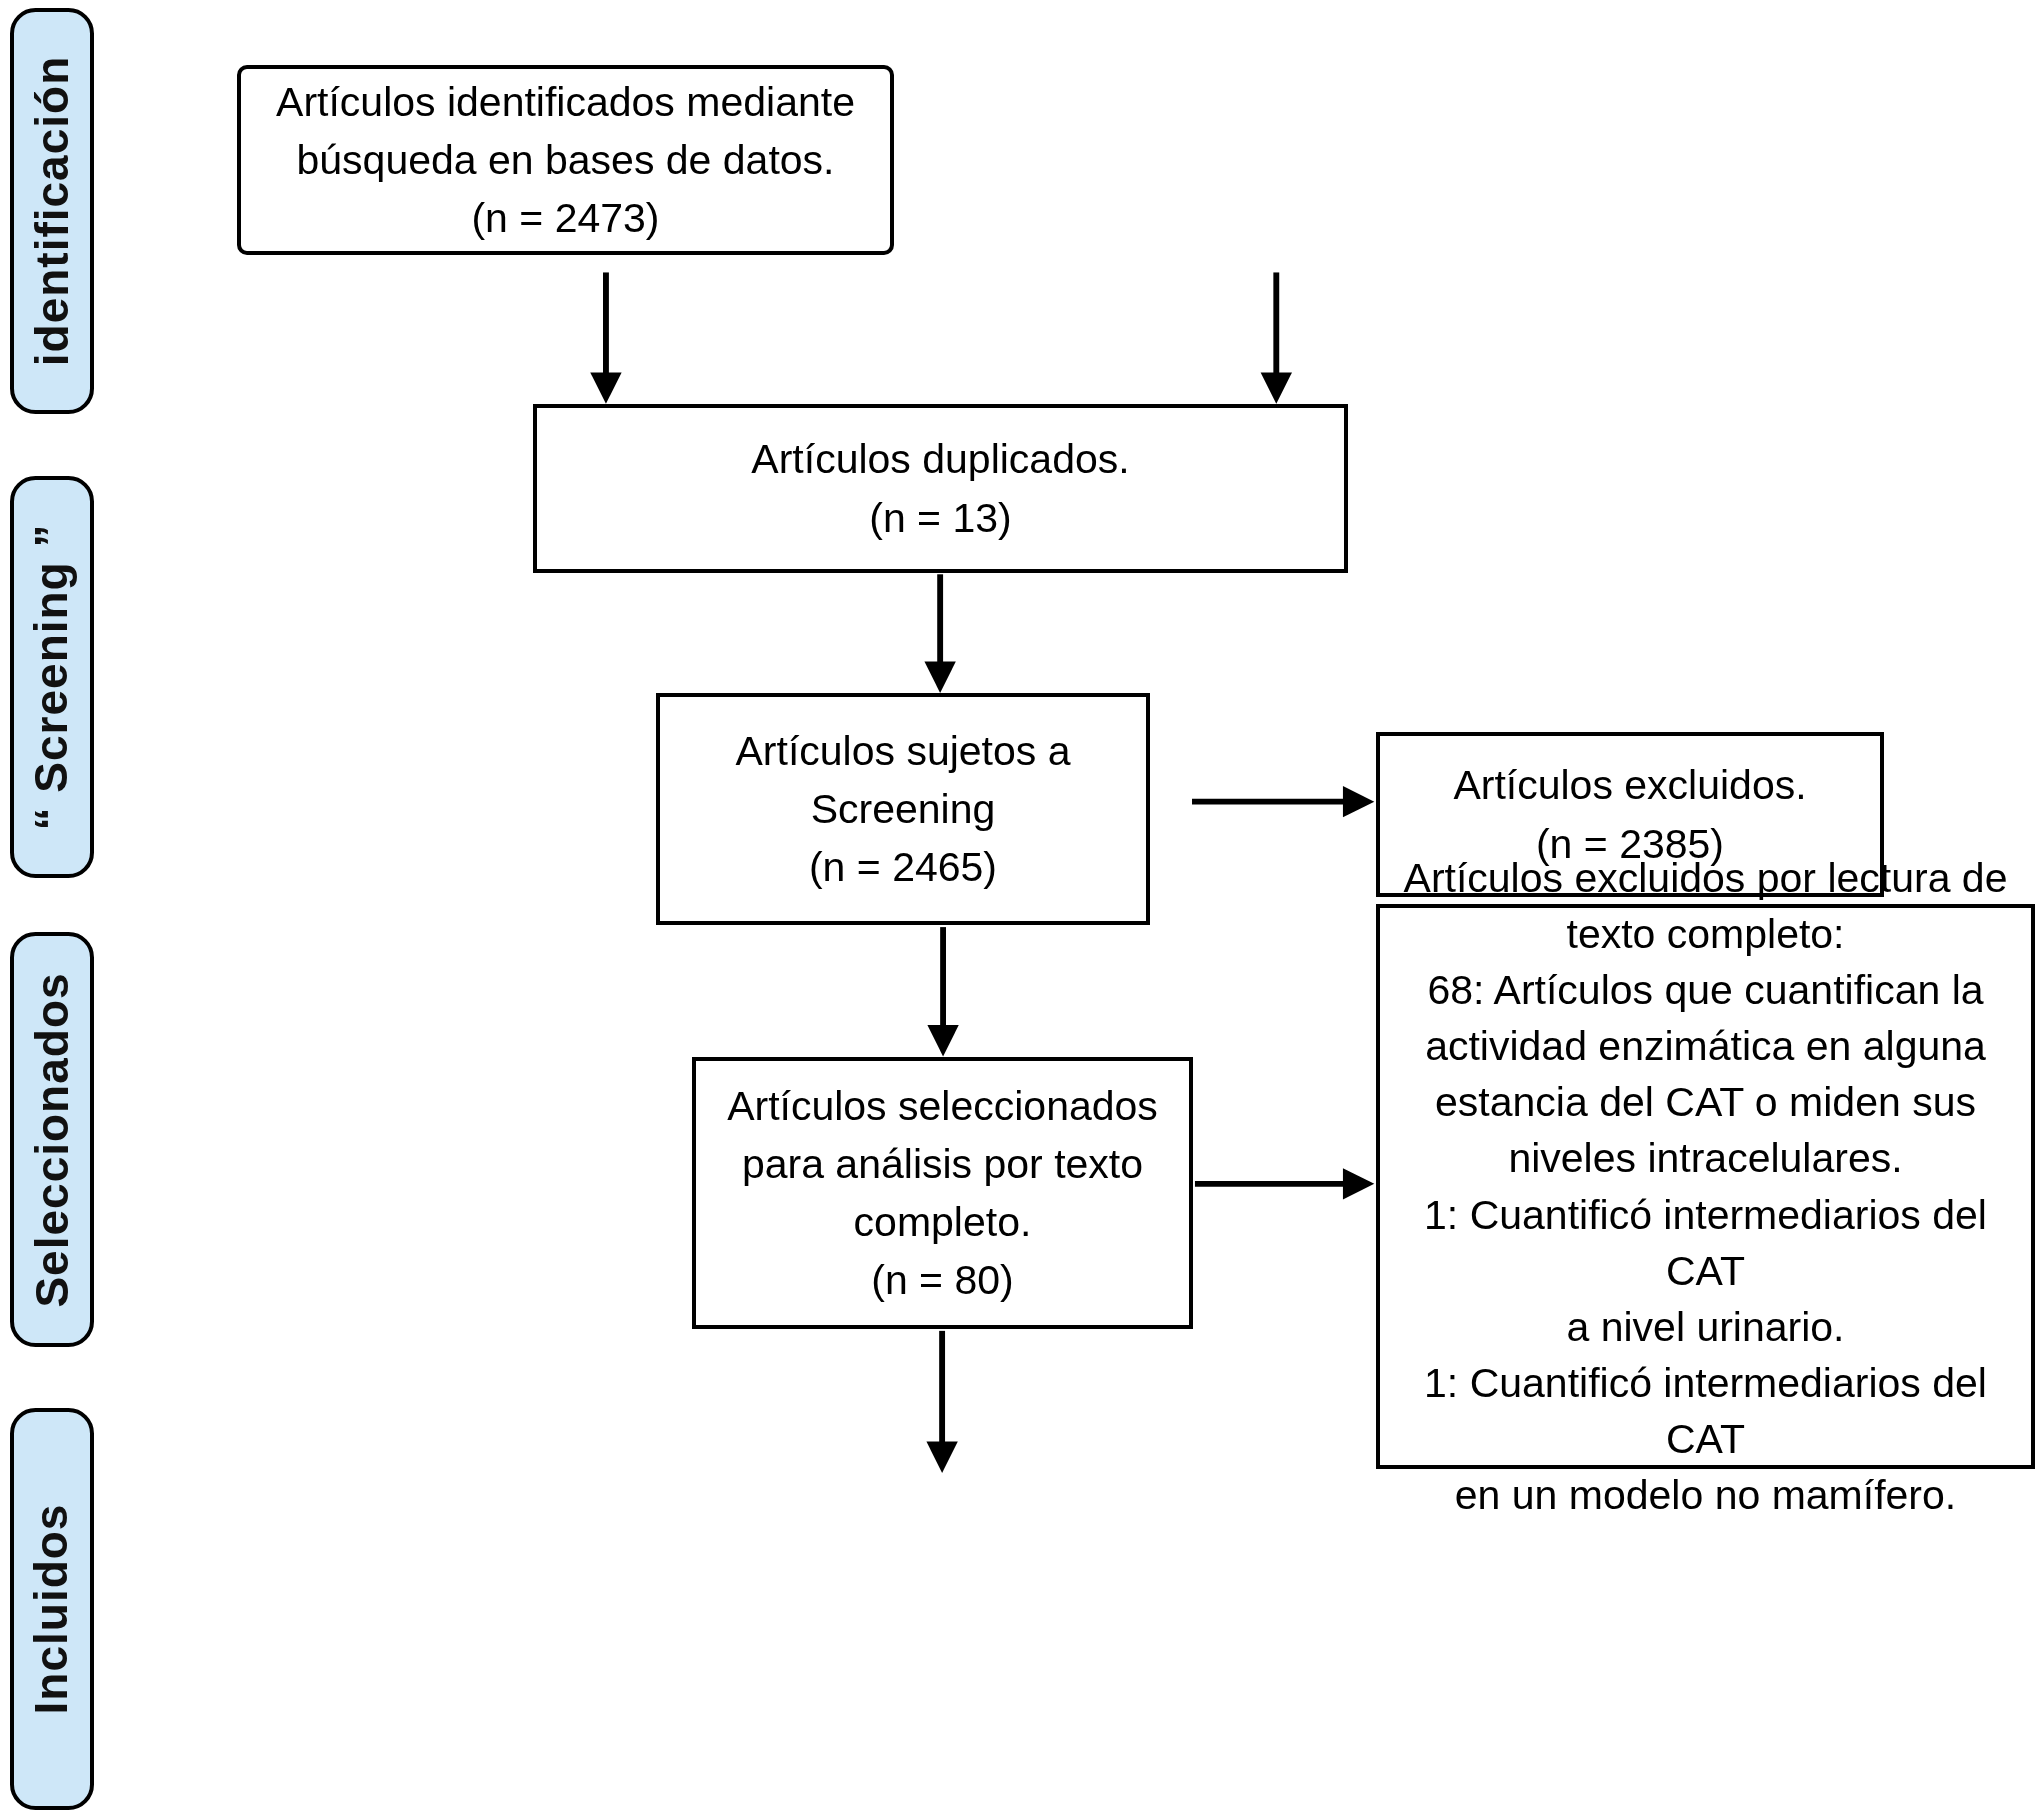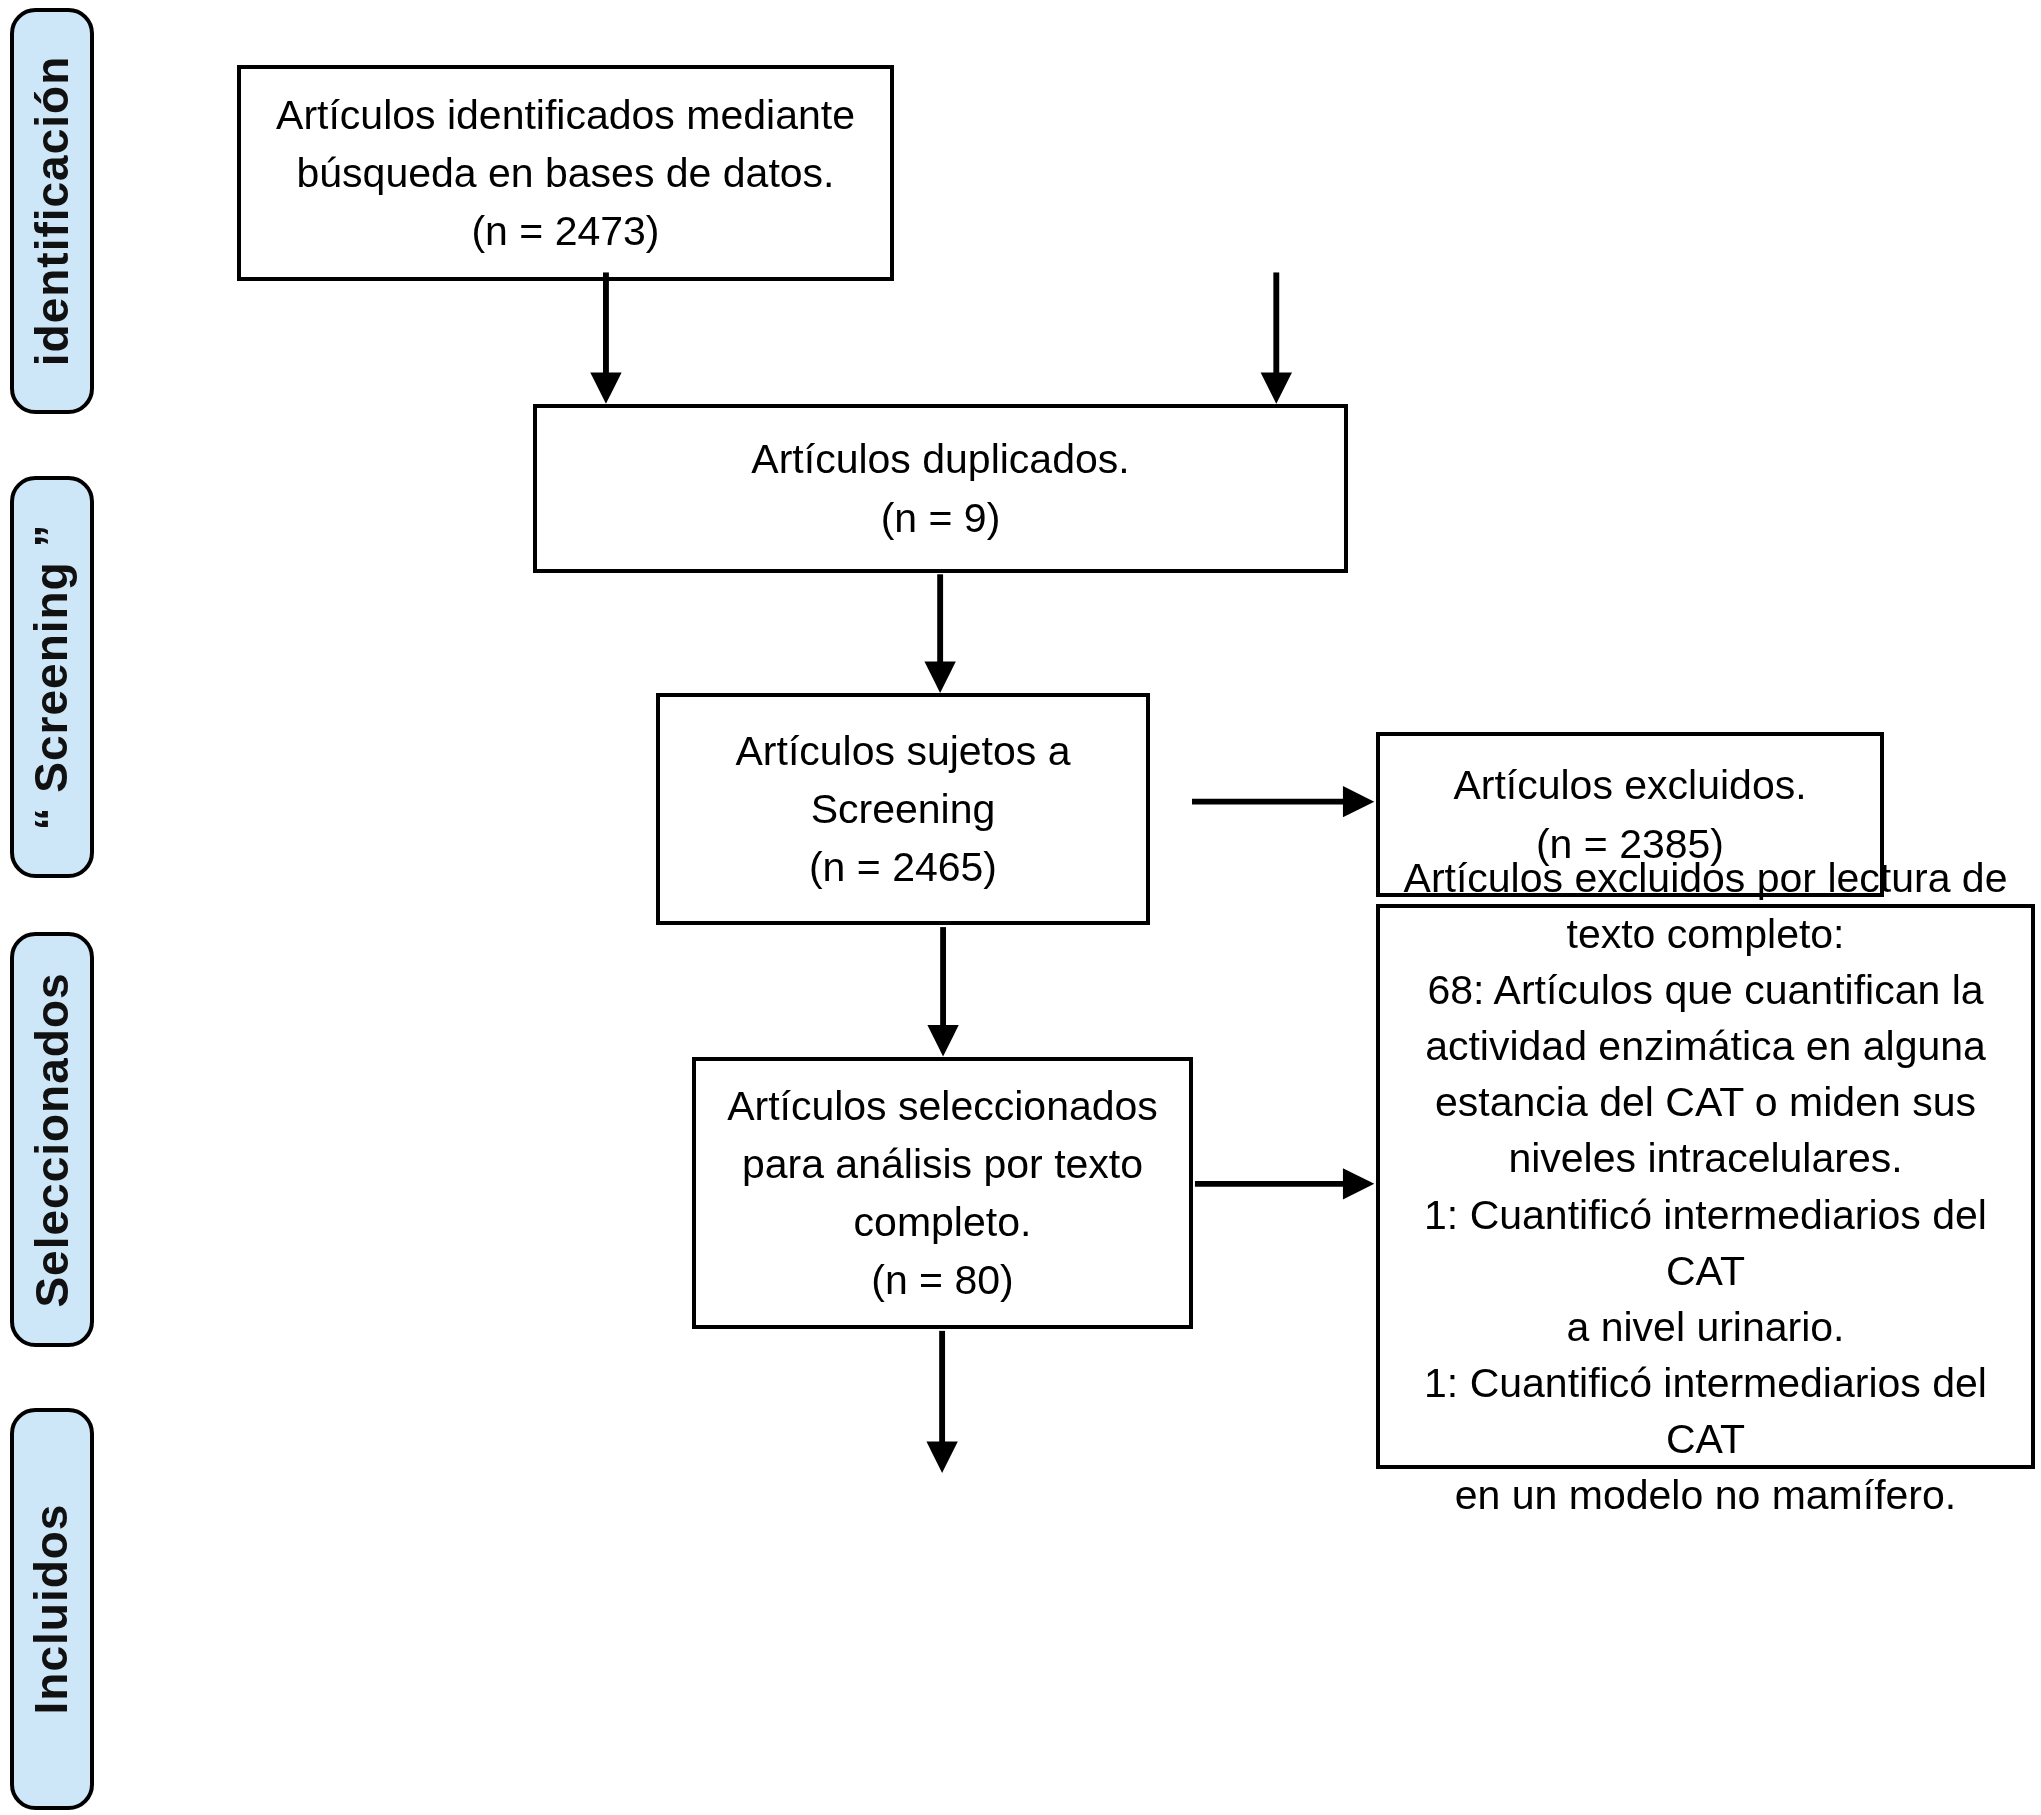--- a/index.html
+++ b/index.html
@@ -63,27 +63,27 @@
   <div class="stage" style="top: 476px; height: 402px; background: rgb(206, 231, 248);">
     <span class="stage-text">“ Screening ”</span>
   </div>
   <div class="stage" style="top: 932px; height: 415px; background: rgb(206, 231, 248);">
     <span class="stage-text">Seleccionados</span>
   </div>
   <div class="stage" style="top: 1408px; height: 402px; background: rgb(206, 231, 248);">
     <span class="stage-text">Incluidos</span>
   </div>
 
-  <div class="box" style="left:237px;top:65px;width:657px;height:216px;">Artículos identificados mediante
+  <div class="box" style="left:237px;top:65px;width:657px;height:190px;border-radius:10px;">Artículos identificados mediante
 búsqueda en bases de datos.
 (n = 2473)</div>
 
 
   <div class="box" style="left:533px;top:404px;width:815px;height:169px;">Artículos duplicados.
-(n = 9)</div>
+(n = 13)</div>
 
   <div class="box" style="left:656px;top:693px;width:494px;height:232px;text-align:center;">Artículos sujetos a
 Screening
 (n = 2465)</div>
 
   <div class="box" style="left:1376px;top:732px;width:508px;height:165px;">Artículos excluidos.
 (n = 2385)</div>
 
   <div class="box" style="left:692px;top:1057px;width:501px;height:272px;">Artículos seleccionados
 para análisis por texto

